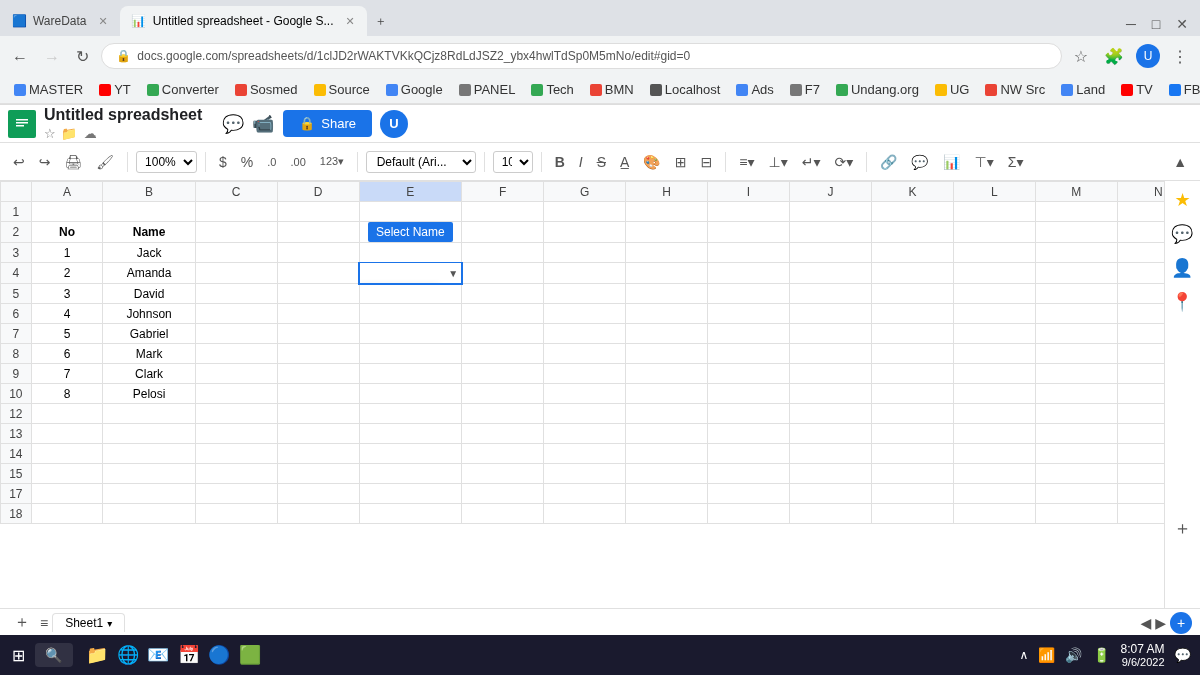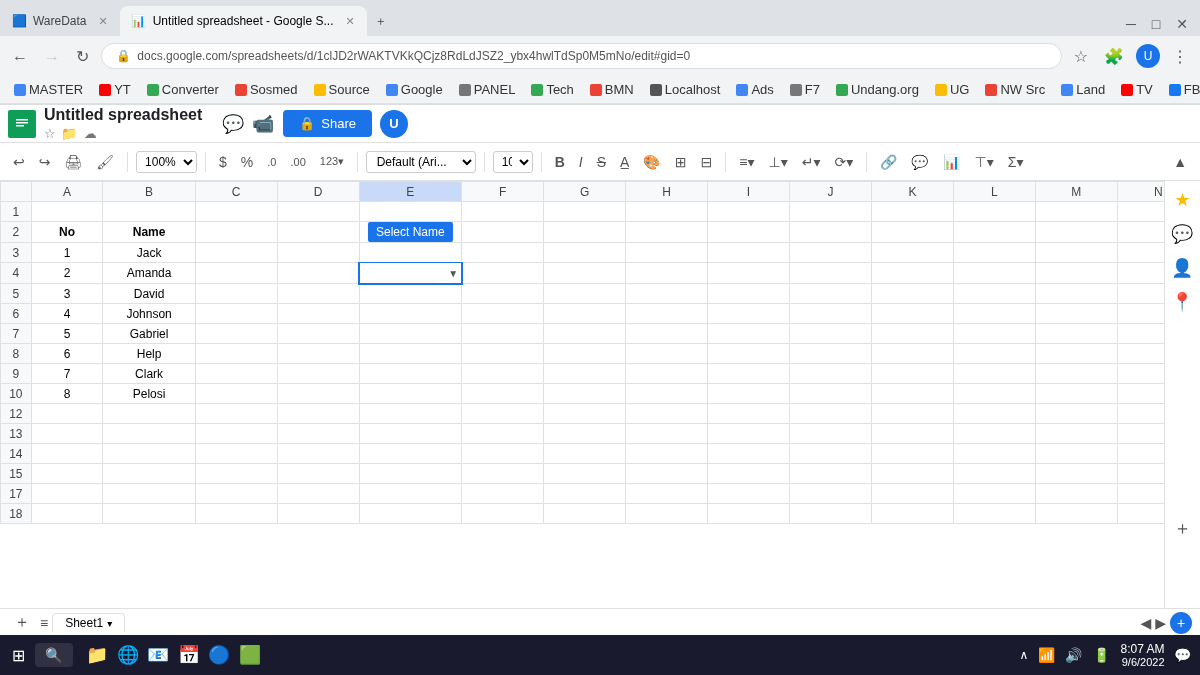--- a/index.html
+++ b/index.html
@@ -440,21 +440,21 @@
               <td></td>
             <td></td>
               <td></td>
             <td></td>
               <td></td>
           </tr>
 
           <tr>
             <td class="row-num">8</td>
             <td style="text-align:center;">6</td>
-            <td style="text-align:center;">Help</td>
+            <td style="text-align:center;">Mark</td>
             <td></td>
               <td></td>
             <td></td>
               <td></td>
             <td></td>
               <td></td>
             <td></td>
               <td></td>
             <td></td>
               <td></td>

